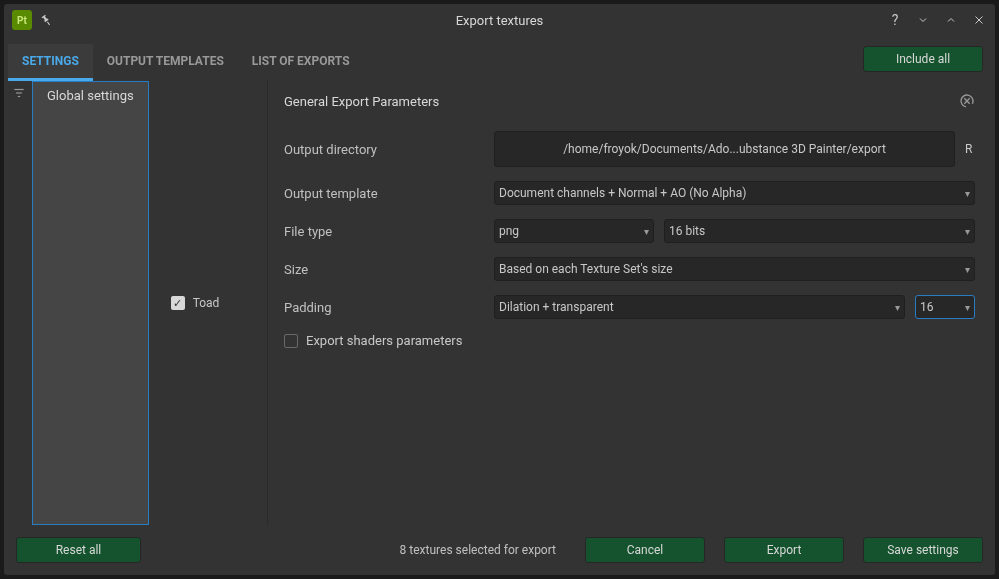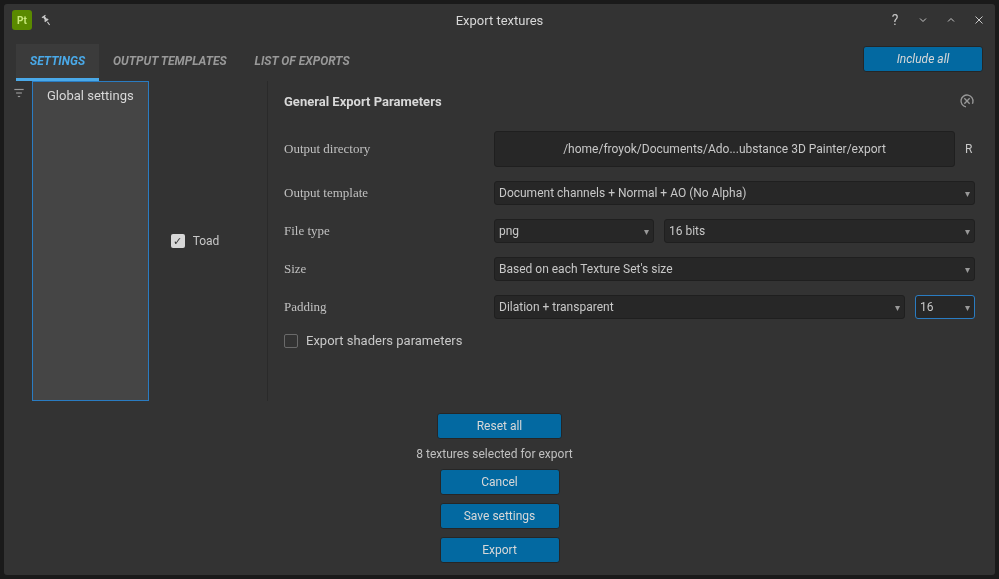--- a/index.html
+++ b/index.html
@@ -8,53 +8,53 @@
 .window { width: 991px; height: 571px; background: #333333; margin: 4px; border-radius: 3px; display: flex; flex-direction: column; }
 
 .titlebar { height: 32px; display: flex; align-items: center; padding: 0 8px; position: relative; }
 .titlebar-left { display: flex; align-items: center; gap: 8px; }
 .app-icon { width: 20px; height: 20px; background: #5a8a00; border-radius: 3px; display: flex; align-items: center; justify-content: center; font-size: 10px; font-weight: bold; color: #c8e87a; }
 .pin-icon { color: #c8c8c8; font-size: 13px; transform: rotate(-35deg); cursor: pointer;}
 .titlebar-center { position: absolute; left: 50%; transform: translateX(-50%); font-size: 13px; color: #d8d8d8; }
 .titlebar-right { margin-left: auto; display: flex; align-items: center; gap: 12px; }
 .titlebar-btn { width: 16px; height: 16px; color: #c8c8c8; cursor: pointer; display: flex; align-items: center; justify-content: center; font-size: 14px; }
 
-.toolbar { display: flex; align-items: center; padding: 8px 12px 0 12px; position: relative; font-style: italic; }
+.toolbar { display: flex; align-items: center; padding: 8px 12px 0 4px; position: relative; }
 .tabs { display: flex; gap: 0; }
 .tab { padding: 10px 14px; font-size: 12px; font-weight: bold; color: #999; cursor: pointer; border-bottom: 3px solid transparent; }
 .tab.active { color: #4aa9e8; border-bottom-color: #4aa9e8; background: rgba(255,255,255,0.04); }
 .include-all { margin-left: auto; margin-bottom: 8px; }
-.btn { background: #0369a1; border: 1px solid #262626; color: #d8d8d8; padding: 5px 22px; border-radius: 3px; font-size: 12px; cursor: pointer; min-width: 120px; text-align: center; }
+.btn { background: #14532d; border: 1px solid #262626; color: #d8d8d8; padding: 5px 22px; border-radius: 3px; font-size: 12px; cursor: pointer; min-width: 120px; text-align: center; }
 
 .body { flex: 1; display: flex; padding: 0 8px; gap: 4px; min-height: 0; }
 
 .sidebar { width: 256px; display: flex; flex-direction: row; border-right: 1px solid #2a2a2a; }
 .sidebar-toolbar { height: 24px; display: flex; justify-content: flex-end; align-items: center; padding-right: 6px; }
 .filter-icon { color: #999; cursor: pointer; }
 .sidebar-header { background: #454545; border: 1px solid #2a7cc2; color: #d8d8d8; padding: 6px 14px; font-size: 13px; }
 .sidebar-item { display: flex; align-items: center; gap: 8px; padding: 5px 10px 5px 22px; font-size: 12px; }
 .checkbox { width: 14px; height: 14px; background: #d8d8d8; border-radius: 2px; display: flex; align-items: center; justify-content: center; font-size: 11px; color: #333; cursor: pointer; }
 .checkbox-empty { width: 14px; height: 14px; border: 1px solid #6a6a6a; border-radius: 2px; cursor: pointer; }
 
 .content { flex: 1; padding: 12px 12px; overflow: auto; }
 .content-header { display: flex; align-items: center; justify-content: space-between; margin-bottom: 22px; }
-.content-title { font-size: 13px; font-weight: bold; color: #d8d8d8; }
+.content-title { font-size: 13px; font-weight: normal; color: #d8d8d8; }
 .reset-icon { color: #999; cursor: pointer; }
 
 .form-row { display: flex; align-items: center; margin-bottom: 14px; }
-.form-label { width: 210px; font-size: 13px; color: #c0c0c0; flex-shrink: 0; font-family: Liberation Serif, serif; }
+.form-label { width: 210px; font-size: 13px; color: #c0c0c0; flex-shrink: 0; }
 .form-controls { flex: 1; display: flex; gap: 10px; align-items: center; }
 
 .input-text { background: #272727; border: 1px solid #1f1f1f; border-radius: 3px; padding: 4px 8px; color: #c8c8c8; font-size: 12px; flex: 1; text-align: center; height: 36px; }
 .select { background: #272727; border: 1px solid #1f1f1f; border-radius: 3px; padding: 4px 4px; color: #c8c8c8; font-size: 12px; flex: 1; display: flex; align-items: center; justify-content: space-between; cursor: pointer; height: 24px; }
 .select.bordered { border: 1px solid #2a7cc2; }
 .select-chevron { font-size: 10px; color: #999; margin-left: 6px; }
 .after-text { color: #c8c8c8; font-size: 12px; width: 10px; }
 
-.footer { display: flex; align-items: center; padding: 12px; gap: 8px; flex-direction: column; }
+.footer { display: flex; align-items: center; padding: 12px; gap: 19px; }
 .footer-status { flex: 1; text-align: right; padding-right: 10px; font-size: 12px; color: #c0c0c0; }
 
 svg { display: block; }
 </style>
 </head>
 <body>
 
 <div class="window">
 
   <div class="titlebar">
@@ -192,17 +192,17 @@
         </div>
       </div>
 
     </div>
   </div>
 
   <div class="footer">
     <div class="btn" style="min-width:125px">Reset all</div>
     <div class="footer-status">8 textures selected for export</div>
     <div class="btn">Cancel</div>
+    <div class="btn">Export</div>
     <div class="btn">Save settings</div>
-    <div class="btn">Export</div>
   </div>
 
 </div>
 
 </body></html>

